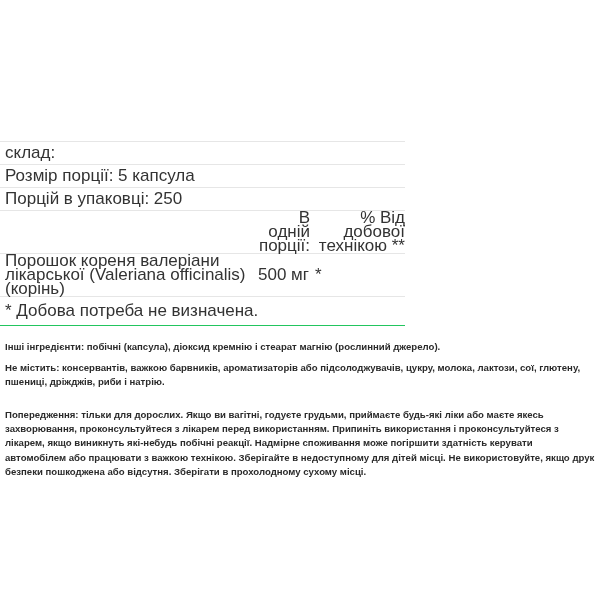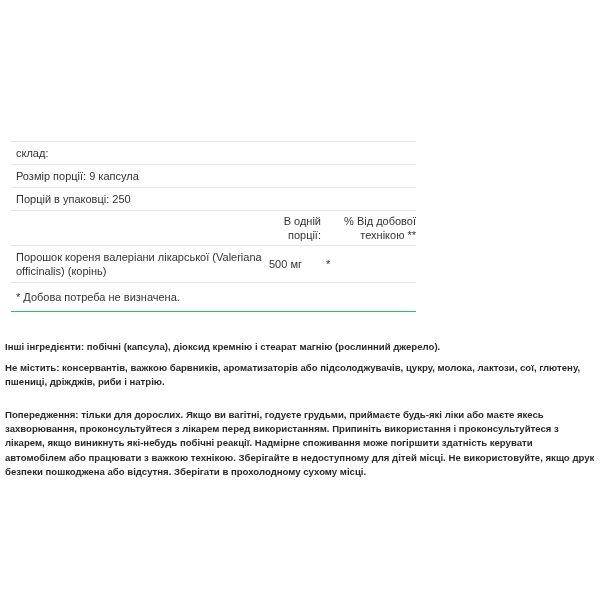--- a/index.html
+++ b/index.html
@@ -1,17 +1,17 @@
 <!DOCTYPE html>
 <html><head>
 <meta charset="utf-8">
 <style>
   html, body { margin: 0; padding: 0; background: #ffffff; }
   body { width: 600px; height: 600px; position: relative; overflow: hidden; font-family: "Liberation Sans", sans-serif; color: #222; }
-  .facts { position: absolute; left: 11px; top: 141px; width: 405px; border-collapse: collapse; font-size: 11px; color: #333; }
+  .facts { position: absolute; left: 0; top: 141px; width: 405px; border-collapse: collapse; font-size: 17px; color: #333; }
   .facts td { border-top: 1px solid #e6e6e6; padding: 0 0 0 5px; vertical-align: middle; line-height: 14px; }
   .facts tr.last td { border-bottom: 1px solid #22c55e; }
   .r-single td { height: 22px; }
   .r-head td { height: 34px; text-align: right; }
   .r-ing td { height: 36px; }
   .r-note td { height: 28px; }
   .c1 { width: 248px; margin-left: 35px; }
   .c2 { width: 52px; }
   .block { position: absolute; left: 5px; width: 590px; font-size: 9.6px; font-weight: bold; color: #2a2a2a; line-height: 14.2px; font-family: "Liberation Sans", sans-serif; }
   .b1 { top: 340px; }
@@ -20,21 +20,21 @@
 </style>
 </head>
 <body>
 
 <table class="facts">
   <tbody>
       <tr class="r-single">
     <td colspan="3">склад:</td>
   </tr>
   <tr class="r-single">
-    <td colspan="3">Розмір порції: 9 капсула</td>
+    <td colspan="3">Розмір порції: 5 капсула</td>
   </tr>
   <tr class="r-single">
     <td colspan="3">Порцій в упаковці: 250</td>
   </tr>
   <tr class="r-head">
     <td class="c1"></td>
     <td class="c2">В одній порції:</td>
     <td>% Від добової технікою **</td>
   </tr>
   <tr class="r-ing">

